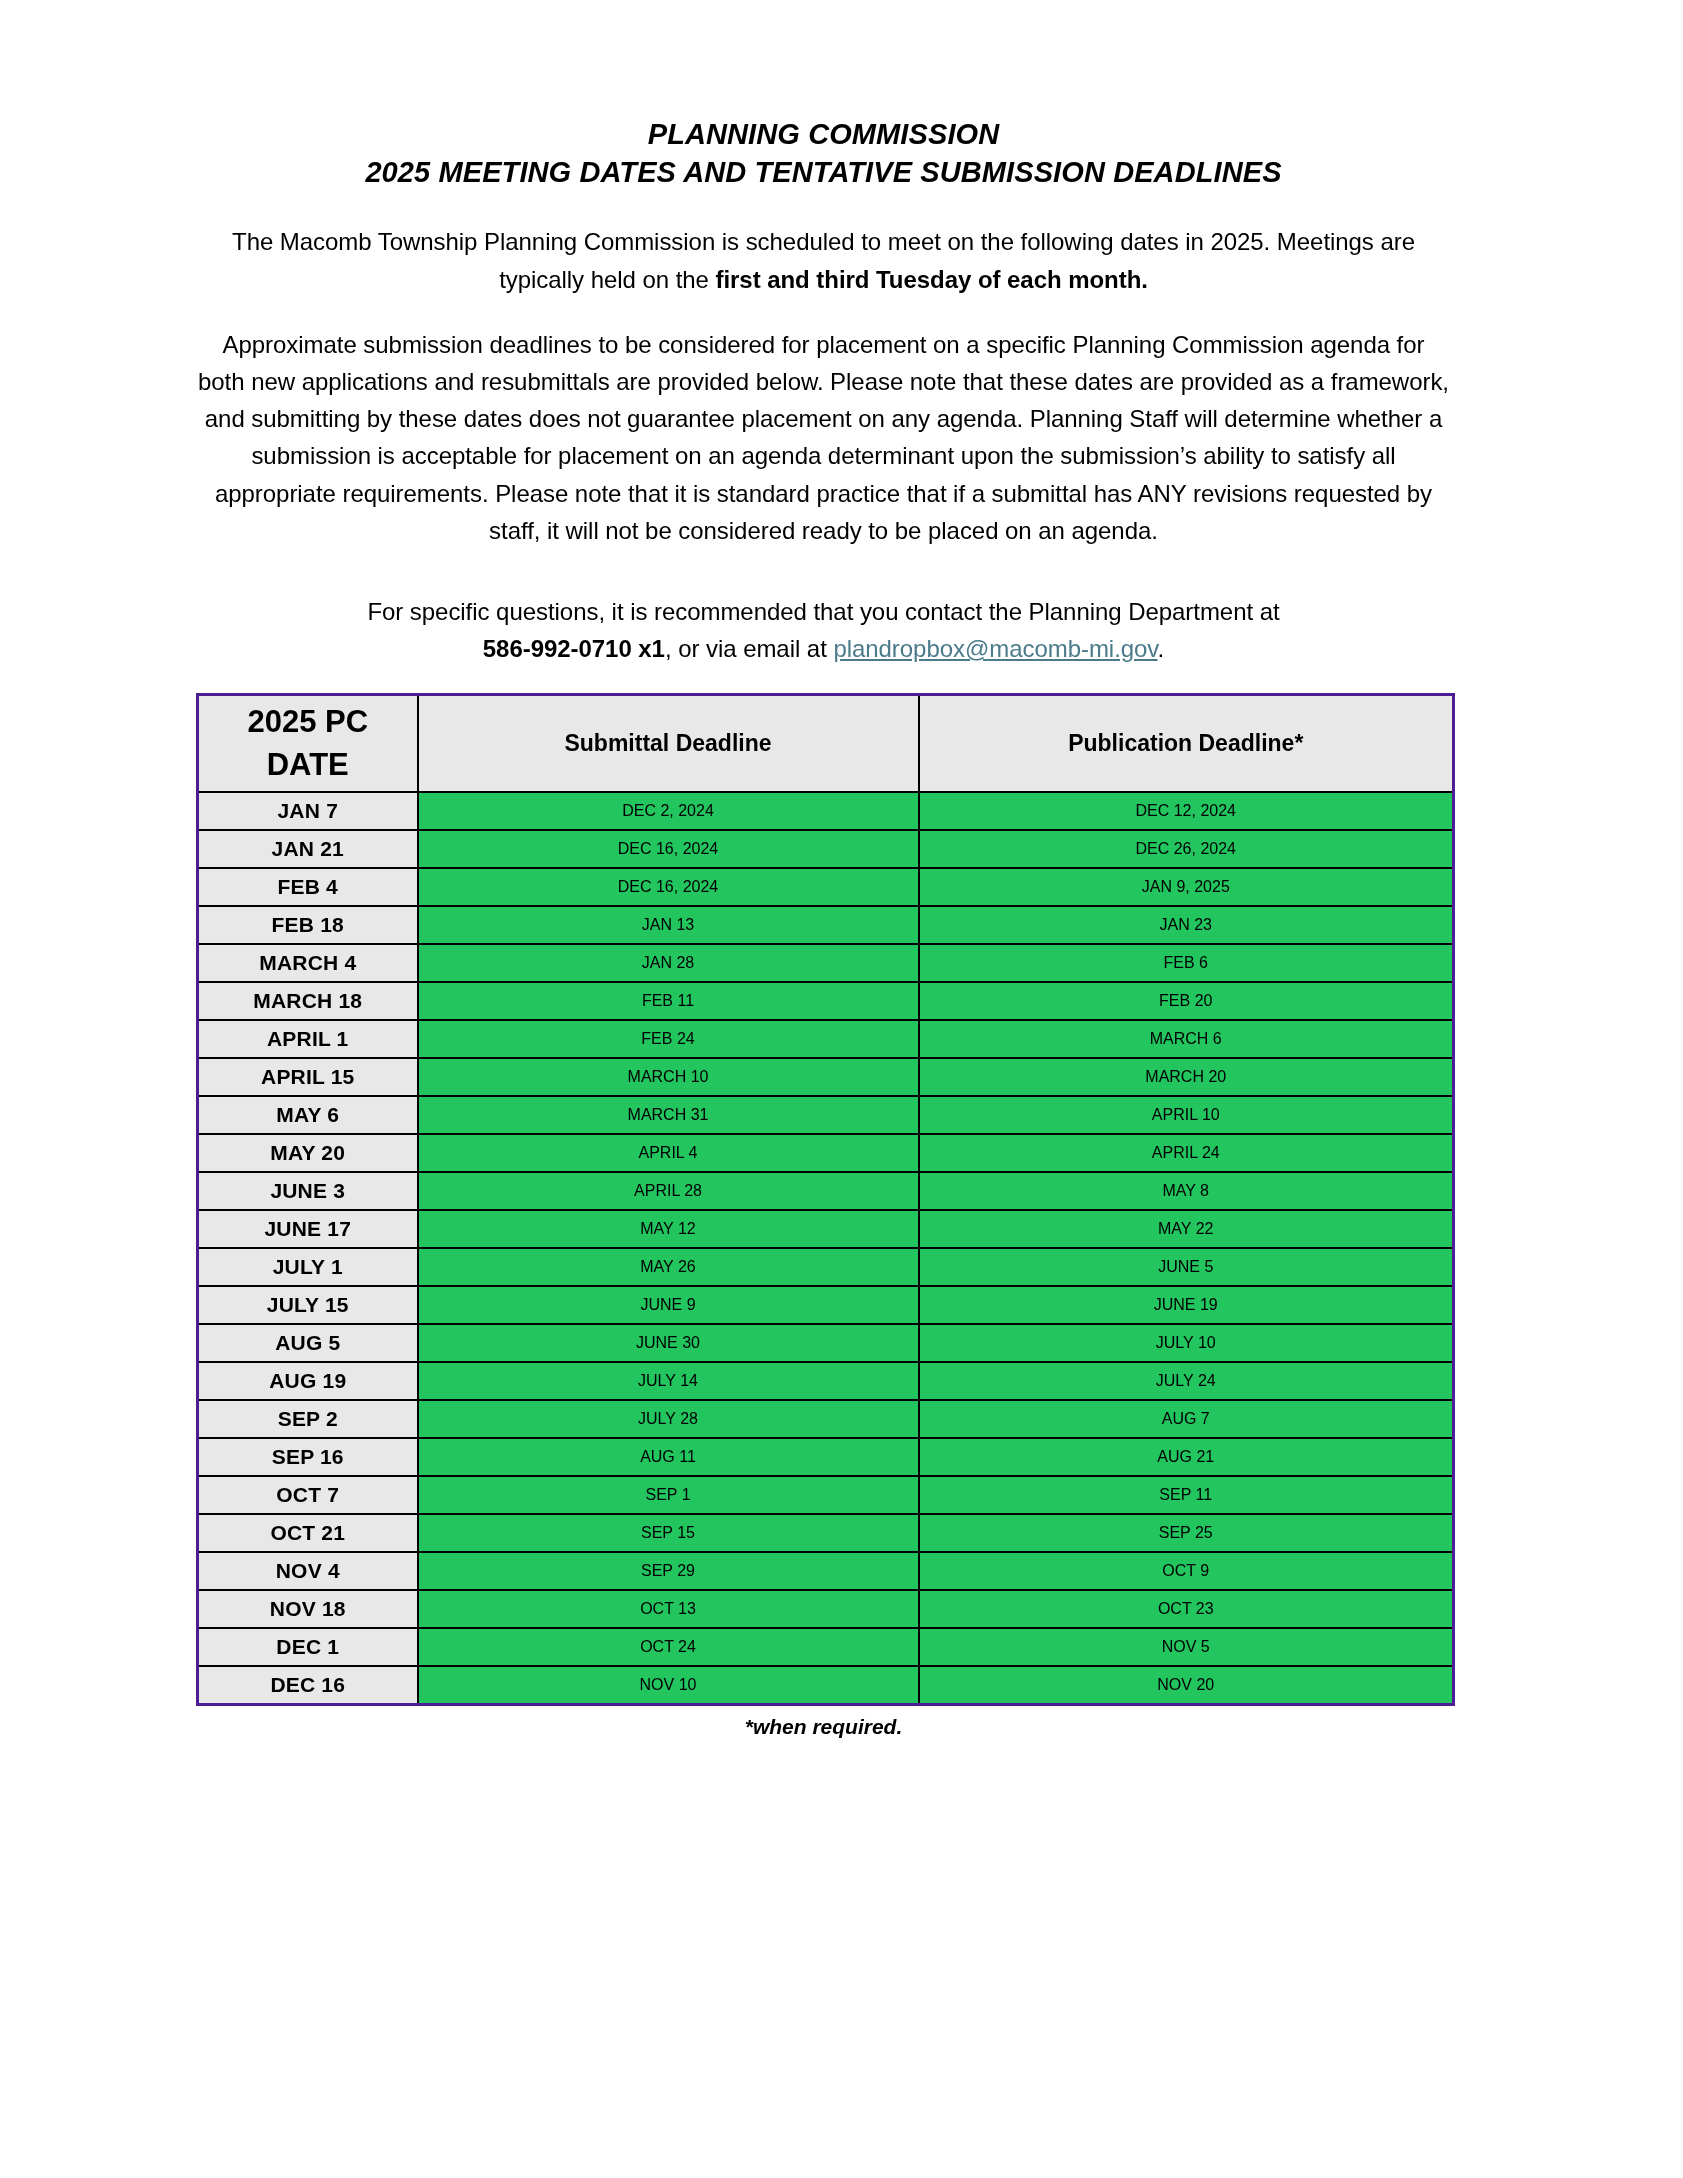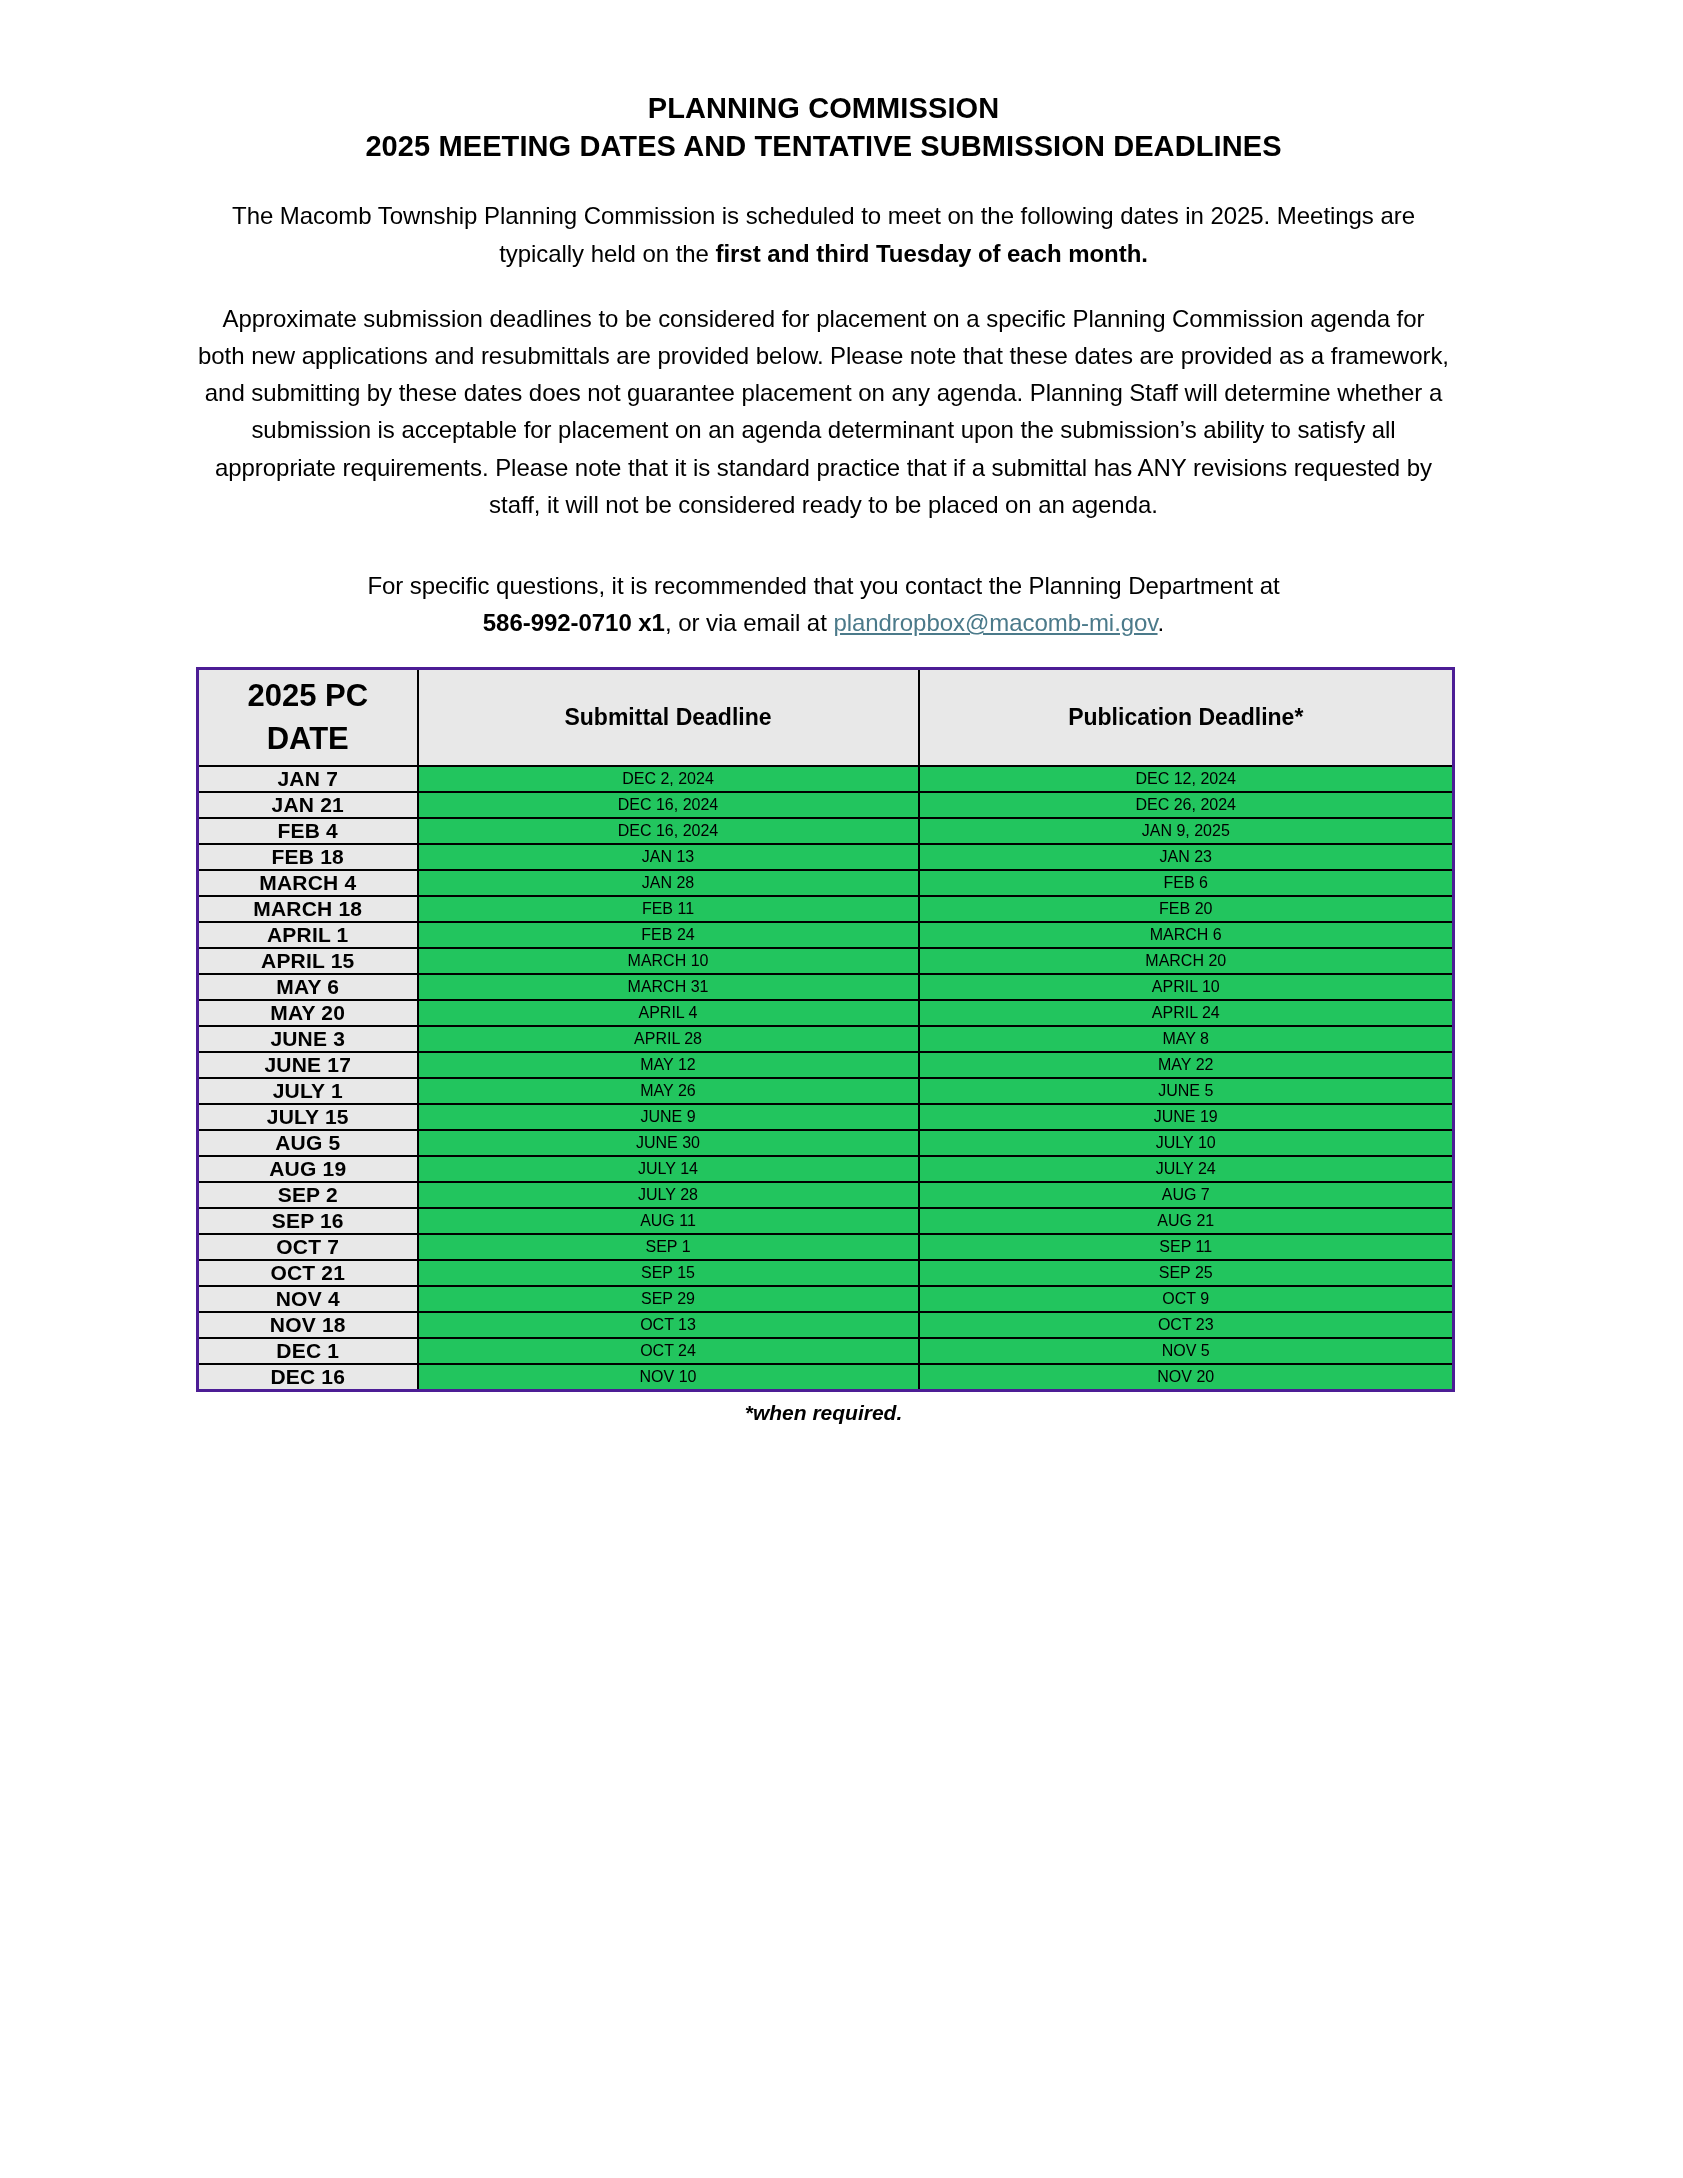--- a/index.html
+++ b/index.html
@@ -25,22 +25,23 @@
 
   .content {
     position: absolute;
     left: 196px;
     top: 0;
     width: 1255px;
   }
 
   
   .title-block {
-    margin-top: 90px;
-    text-align: center;
+    margin-top: 116px;
+    text-align: center;
+    font-style: italic;
   }
   .title-line {
     font-size: 29px;
     font-weight: bold;
     letter-spacing: 0.1px;
     line-height: 1.30;
   }
 
   
   .para {
@@ -94,21 +95,21 @@
   th.head-date {
     font-size: 31px;
     font-weight: bold;
     line-height: 1.38;
   }
   th.head-col {
     font-size: 23px;
     font-weight: bold;
   }
 
-  tbody tr { height: 26px; }
+  tbody tr { height: 38px; }
 
   td.cell-date {
     background: #E8E8E8;
     font-size: 21px;
     font-weight: bold;
     letter-spacing: 0.2px;
   }
   td.cell-val {
     background: #22c55e;
     font-size: 16px;

